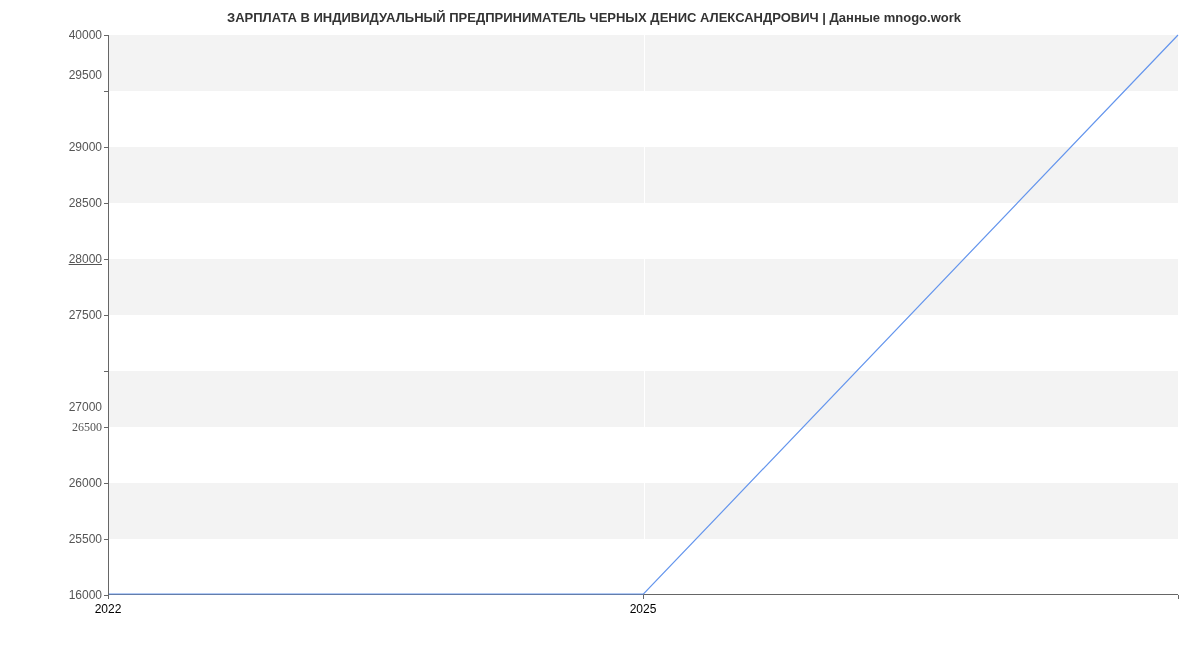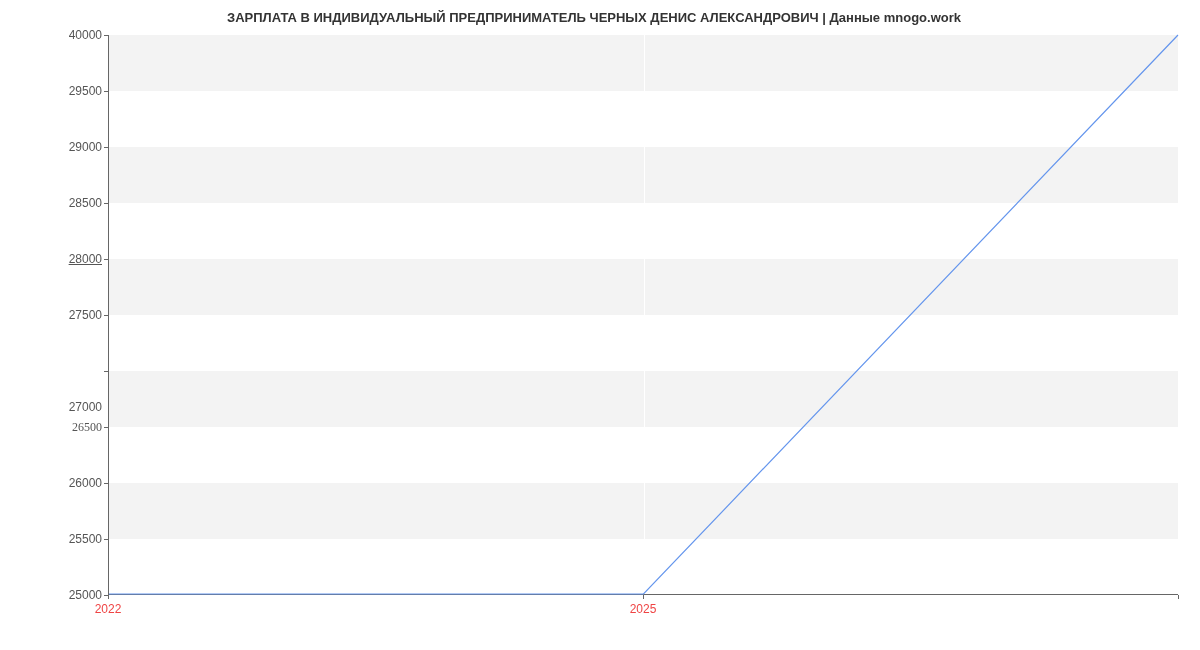--- a/index.html
+++ b/index.html
@@ -43,21 +43,21 @@
   .y-tick-mark {
     position: absolute;
     left: 104px;
     width: 4px; height: 1px;
     background: #666666;
   }
   .x-tick-label {
     position: absolute;
     top: 602px;
     font-size: 12px;
-    color: #ef4444;
+    color: #000000;
     transform: translateX(-50%);
   }
   .x-tick-mark {
     position: absolute;
     top: 595px;
     width: 1px; height: 4px;
     background: #666666;
   }
   .x-grid-line {
     position: absolute;
@@ -83,39 +83,39 @@
     <div class="grid-band" style="top: 224px; height: 56px;"></div>
     <div class="grid-band" style="top: 336px; height: 56px;"></div>
     <div class="grid-band" style="top: 448px; height: 56px;"></div>
   <div class="x-grid-line" style="left: 535px;"></div>
     <div class="x-grid-line" style="left: 1070px;"></div>
     <svg class="line-svg" id="line-svg" preserveAspectRatio="none" viewBox="0 0 1070 560">
       <path d="M0 560 L535 560 L1070 0" fill="none" stroke="#6495ED" stroke-width="1.2" vector-effect="non-scaling-stroke"></path>
     </svg>
 </div>
 
-<div class="y-tick-label" style="top: 595px;">25000</div>
+<div class="y-tick-label" style="top: 595px;">16000</div>
 <div class="y-tick-mark" style="top: 595px;"></div>
 <div class="y-tick-label" style="top: 539px;">25500</div>
 <div class="y-tick-mark" style="top: 539px;"></div>
 <div class="y-tick-label" style="top: 483px;">26000</div>
 <div class="y-tick-mark" style="top: 483px;"></div>
 <div class="y-tick-label" style="top: 427px; font-family: Liberation Serif, serif;">26500</div>
 <div class="y-tick-mark" style="top: 427px;"></div>
 <div class="y-tick-label" style="top: 391px; margin-top: 16px;">27000</div>
 <div class="y-tick-mark" style="top: 371px;"></div>
 <div class="y-tick-label" style="top: 315px;">27500</div>
 <div class="y-tick-mark" style="top: 315px;"></div>
 <div class="y-tick-label" style="top: 259px; text-decoration: underline;">28000</div>
 <div class="y-tick-mark" style="top: 259px;"></div>
 <div class="y-tick-label" style="top: 203px;">28500</div>
 <div class="y-tick-mark" style="top: 203px;"></div>
 <div class="y-tick-label" style="top: 147px;">29000</div>
 <div class="y-tick-mark" style="top: 147px;"></div>
-<div class="y-tick-label" style="top: 91px;">29500</div>
+<div class="y-tick-label" style="top: 75px;">29500</div>
 <div class="y-tick-mark" style="top: 91px;"></div>
 <div class="y-tick-label" style="top: 35px;">40000</div>
 <div class="y-tick-mark" style="top: 35px;"></div>
 <div class="x-tick-mark" style="left: 108px;"></div>
 <div class="x-tick-label" style="left: 108px;">2022</div>
 <div class="x-tick-mark" style="left: 643px;"></div>
 <div class="x-tick-label" style="left: 643px;">2025</div>
 <div class="x-tick-mark" style="left: 1178px;"></div>
 <div class="x-tick-label" style="left: 1178px; margin-left: 48px;">2024</div>
 

